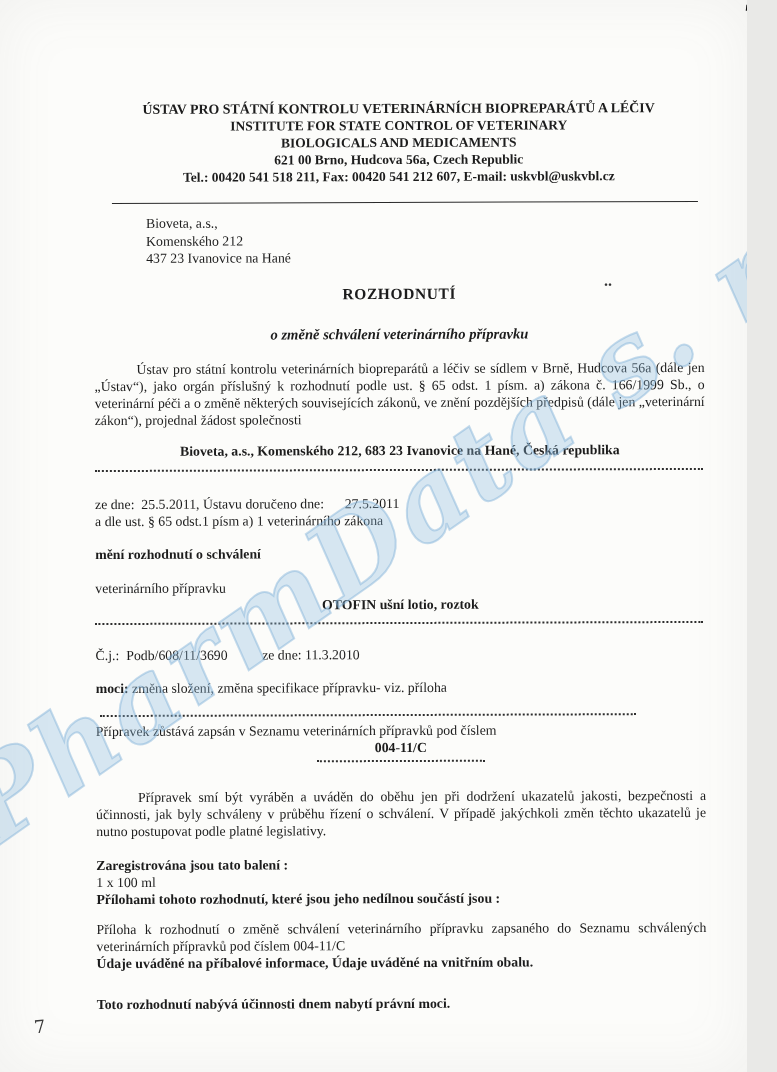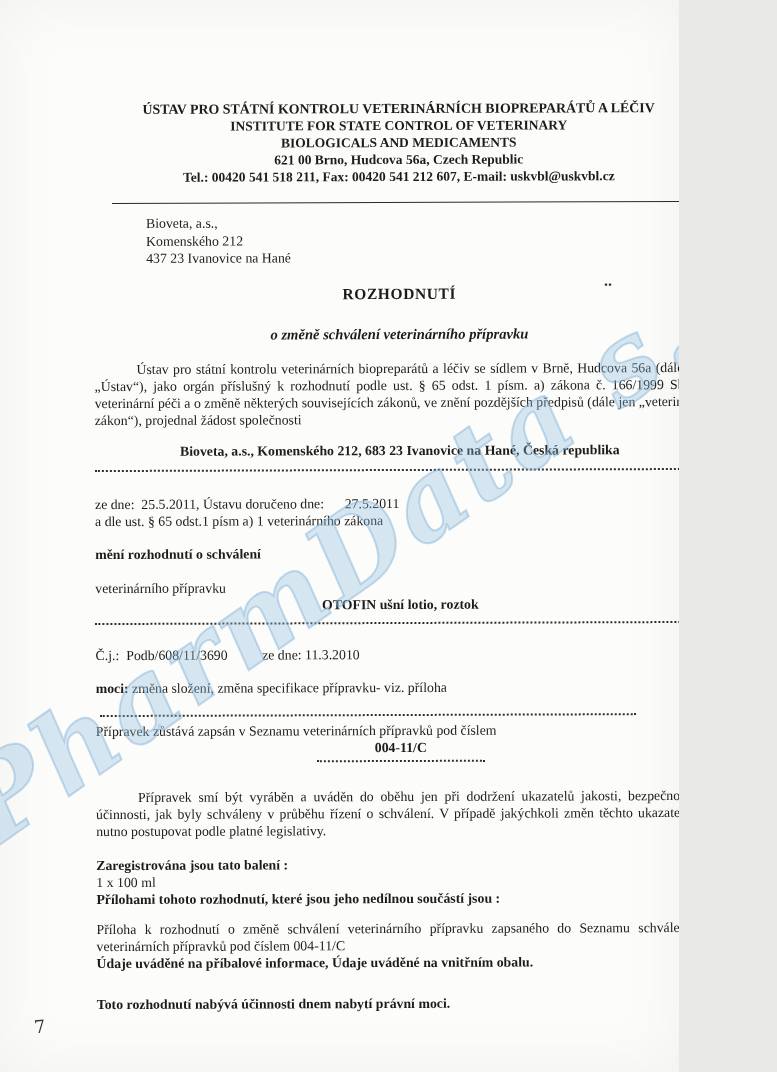--- a/index.html
+++ b/index.html
@@ -4,21 +4,21 @@
 <style>
   * { margin:0; padding:0; box-sizing:border-box; }
   html,body { width:777px; height:1072px; }
   body {
     font-family:"Liberation Serif", serif;
     background:#e9e9e7;
     overflow:hidden;
   }
   .page {
     position:relative;
-    width:679px; height:1072px;
+    width:747px; height:1072px;
     background:#fcfcfa;
     color:#1c1c1c;
     overflow:hidden;
     box-shadow: inset 0 0 60px rgba(120,120,110,0.08);
   }
   .content {
     position:absolute;
     left:95px; top:0;
     width:610px;
     transform:rotate(-0.2deg);

